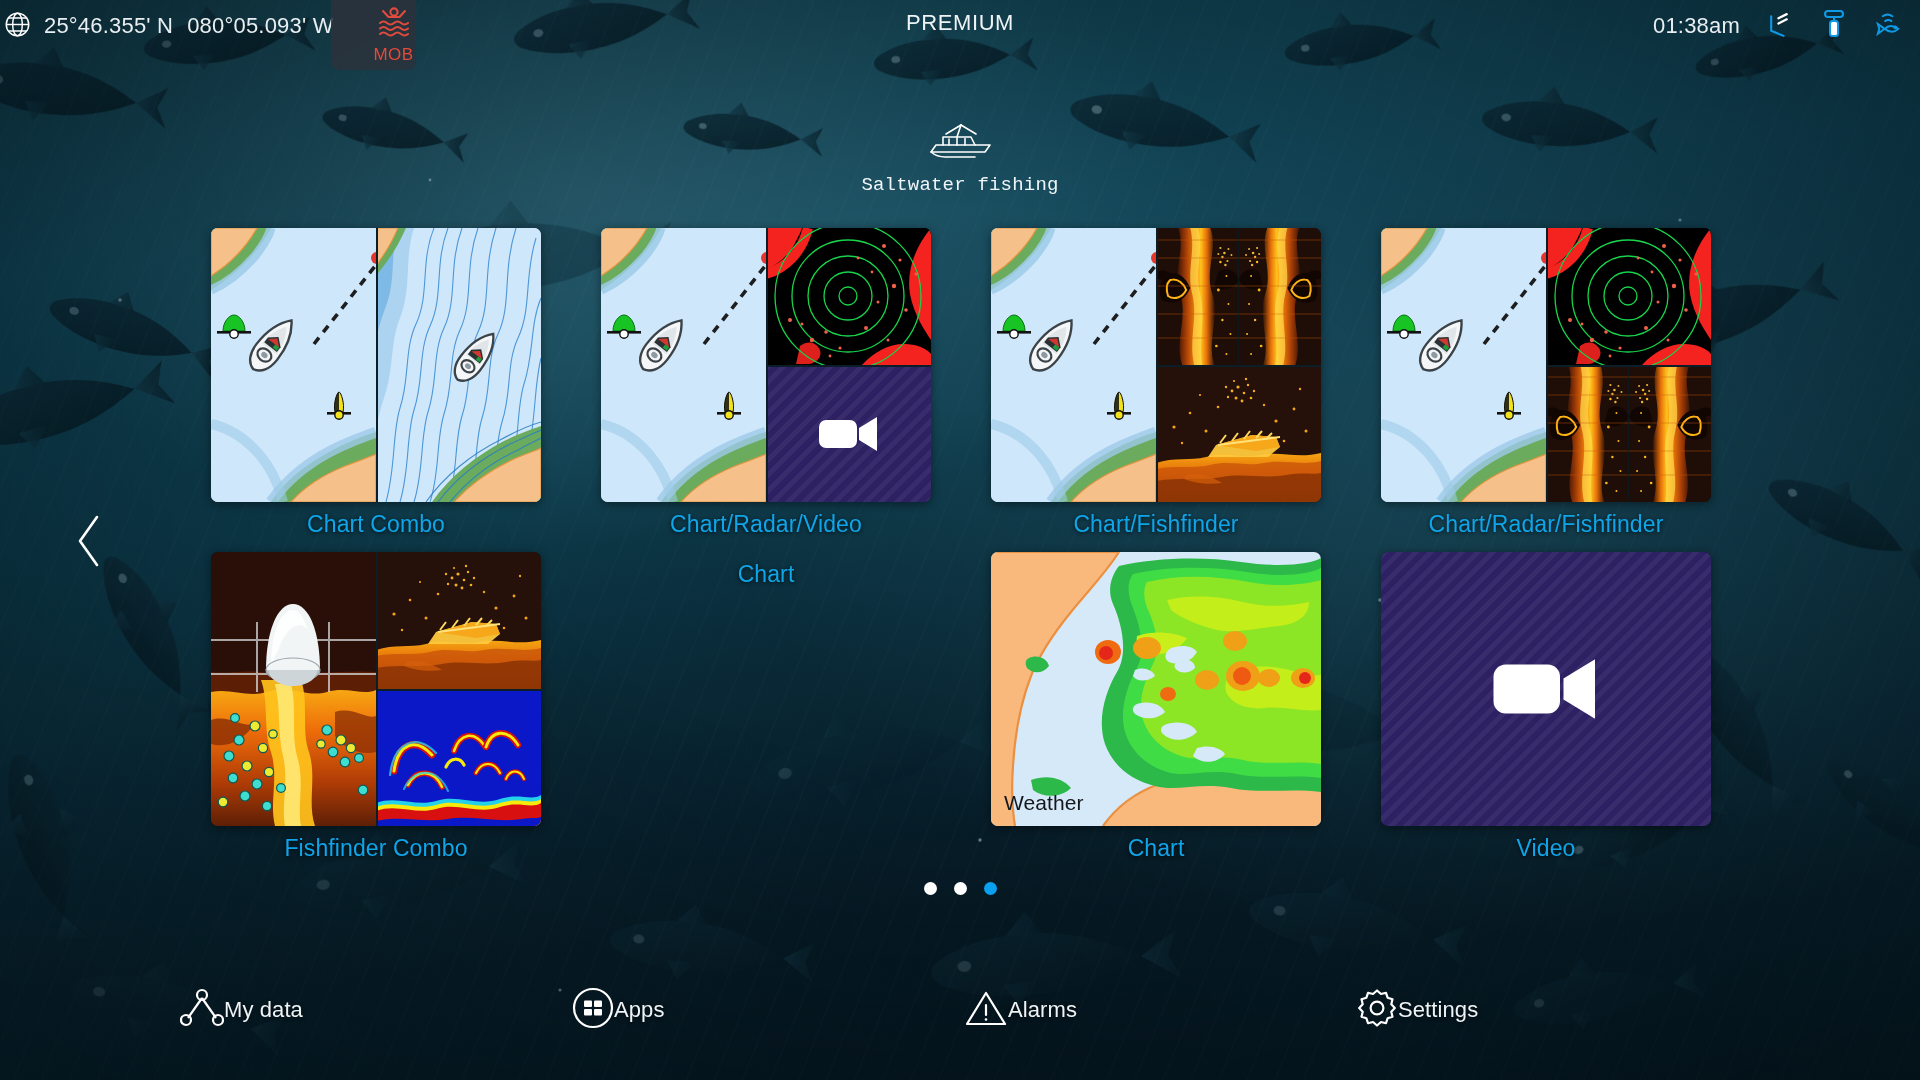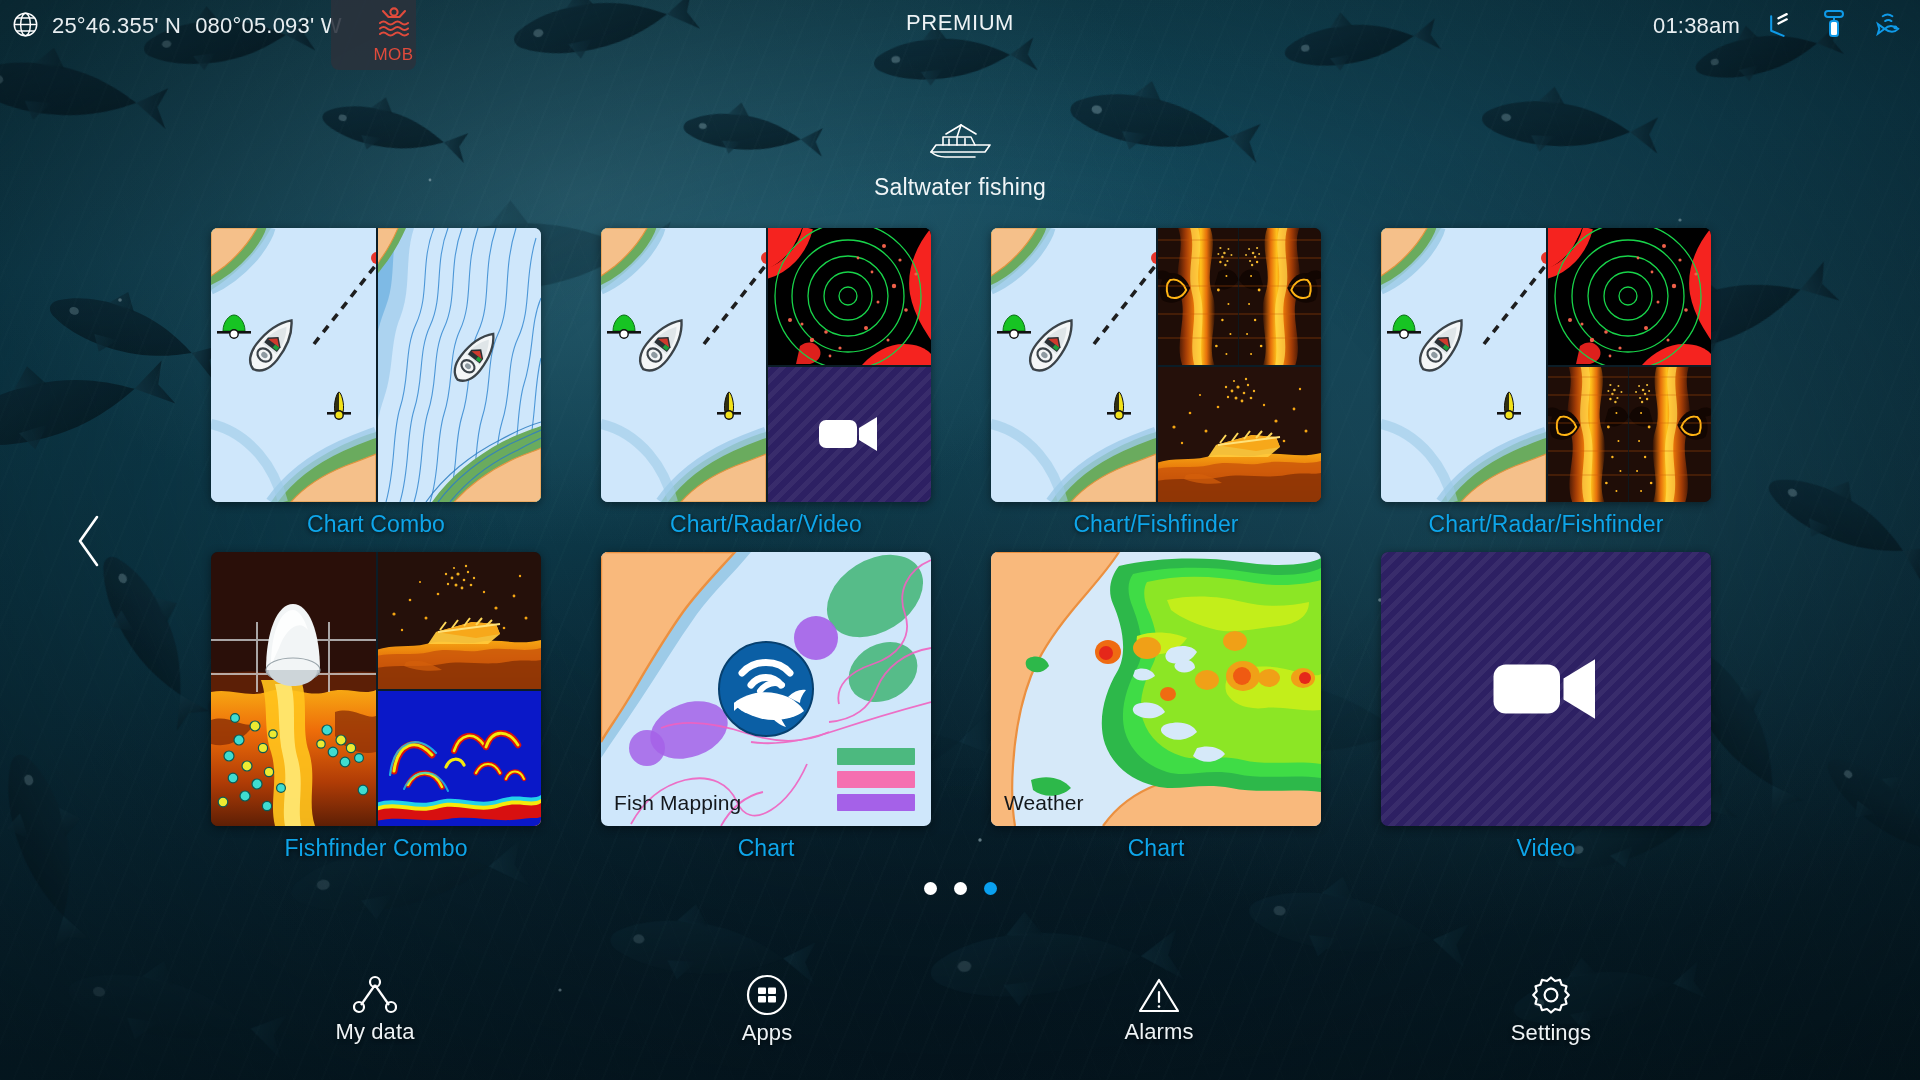--- a/index.html
+++ b/index.html
@@ -32,21 +32,21 @@
     position:absolute; inset:0;
     background:radial-gradient(ellipse 1300px 800px at 50% 45%, transparent 35%, rgba(2,14,20,.55) 100%);
   }
   #bg svg { position:absolute; inset:0; width:1920px; height:1080px; }
 
   
   #topbar {
     position:absolute; top:0; left:0; width:1920px; height:52px; z-index:20;
     display:flex; align-items:center;
   }
-  #topbar .tb-left { display:flex; align-items:center; gap:13px; padding-left:12px; }
+  #topbar .tb-left { display:flex; align-items:center; gap:13px; padding-left:4px; }
   .coords { font-size:22px; letter-spacing:.2px; color:#e8eef1; font-weight:400; white-space:nowrap; }
   .coord-gap { display:inline-block; width:14px; }
   .mob-btn {
     position:absolute; left:331px; top:0; width:85px; height:70px;
     background:rgba(42,50,60,.88); border-radius:0 0 8px 8px;
     display:flex; flex-direction:column; align-items:center; justify-content:center; gap:1px;padding-left:40px;
   }
   .mob-btn .mob-label { color:#e14b3c; font-size:17px; letter-spacing:.5px; margin-top:1px; }
   .premium {
     position:absolute; left:0; right:0; top:10px; text-align:center;
@@ -56,21 +56,21 @@
     position:absolute; right:14px; top:0; height:52px;
     display:flex; align-items:center; gap:26px;
   }
   .clock { font-size:22px; color:#e8eef1; letter-spacing:.2px; }
 
   
   #pagehead {
     position:absolute; top:122px; left:0; width:1920px; z-index:10;
     display:flex; flex-direction:column; align-items:center; gap:6px;
   }
-  #pagehead .pt-label { font-size:23px; color:#f0f5f7; letter-spacing:.2px; }
+  #pagehead .pt-label { font-size:19px; color:#f0f5f7; letter-spacing:.2px;font-family:Liberation Mono, monospace; }
 
   
   .nav-arrow {
     position:absolute; z-index:15; width:54px; height:74px;
     display:flex; align-items:center; justify-content:center; cursor:pointer;
   }
   #prev-page { left:62px; top:504px; }
 
   
   #grid {
@@ -126,23 +126,22 @@
   }
   .dot { width:13px; height:13px; border-radius:50%; background:#ffffff; cursor:pointer; }
   .dot.active { background:#0aa0ef; }
 
   
   #bottomnav {
     position:absolute; bottom:0; left:0; width:1920px; height:140px; z-index:12;
     display:flex; align-items:center;
   }
   .navitem {
-    width:390px; display:flex; flex-direction:column; align-items:center; gap:0;
+    width:390px; display:flex; flex-direction:row; align-items:center; gap:0;
     cursor:pointer;
-    justify-content:center;
   }
   #nav-mydata  { margin-left:180px; }
   #nav-apps    { margin-left:2px; }
   #nav-alarms  { margin-left:2px; }
   #nav-settings{ margin-left:2px; }
   .navitem .nv-label { font-size:22px; color:#eef3f5; letter-spacing:.1px; text-shadow:0 1px 4px rgba(0,0,0,.6); }
 </style>
 </head>
 <body>
 
@@ -792,26 +791,20 @@
             </svg>
         </div>
       </div>
       <div class="sep-v"></div>
       <div class="sep-h"></div>
     </div>
     <div class="tile-label">Fishfinder Combo</div>
   </div>
 
   <div class="tile tile-row2">
-    <div class="tile-art single">
-      <svg viewBox="0 0 330 274" preserveAspectRatio="none" style="width:100%;height:100%;display:block">
-          <use href="#art-fishmap"></use>
-        </svg>
-      <span class="corner-cap">Fish Mapping</span>
-    </div>
     <div class="tile-label">Chart</div>
   </div>
 
   <div class="tile tile-row2">
     <div class="tile-art single">
       <svg viewBox="0 0 330 274" preserveAspectRatio="none" style="width:100%;height:100%;display:block">
           <use href="#art-weather"></use>
         </svg>
       <span class="corner-cap">Weather</span>
     </div>

